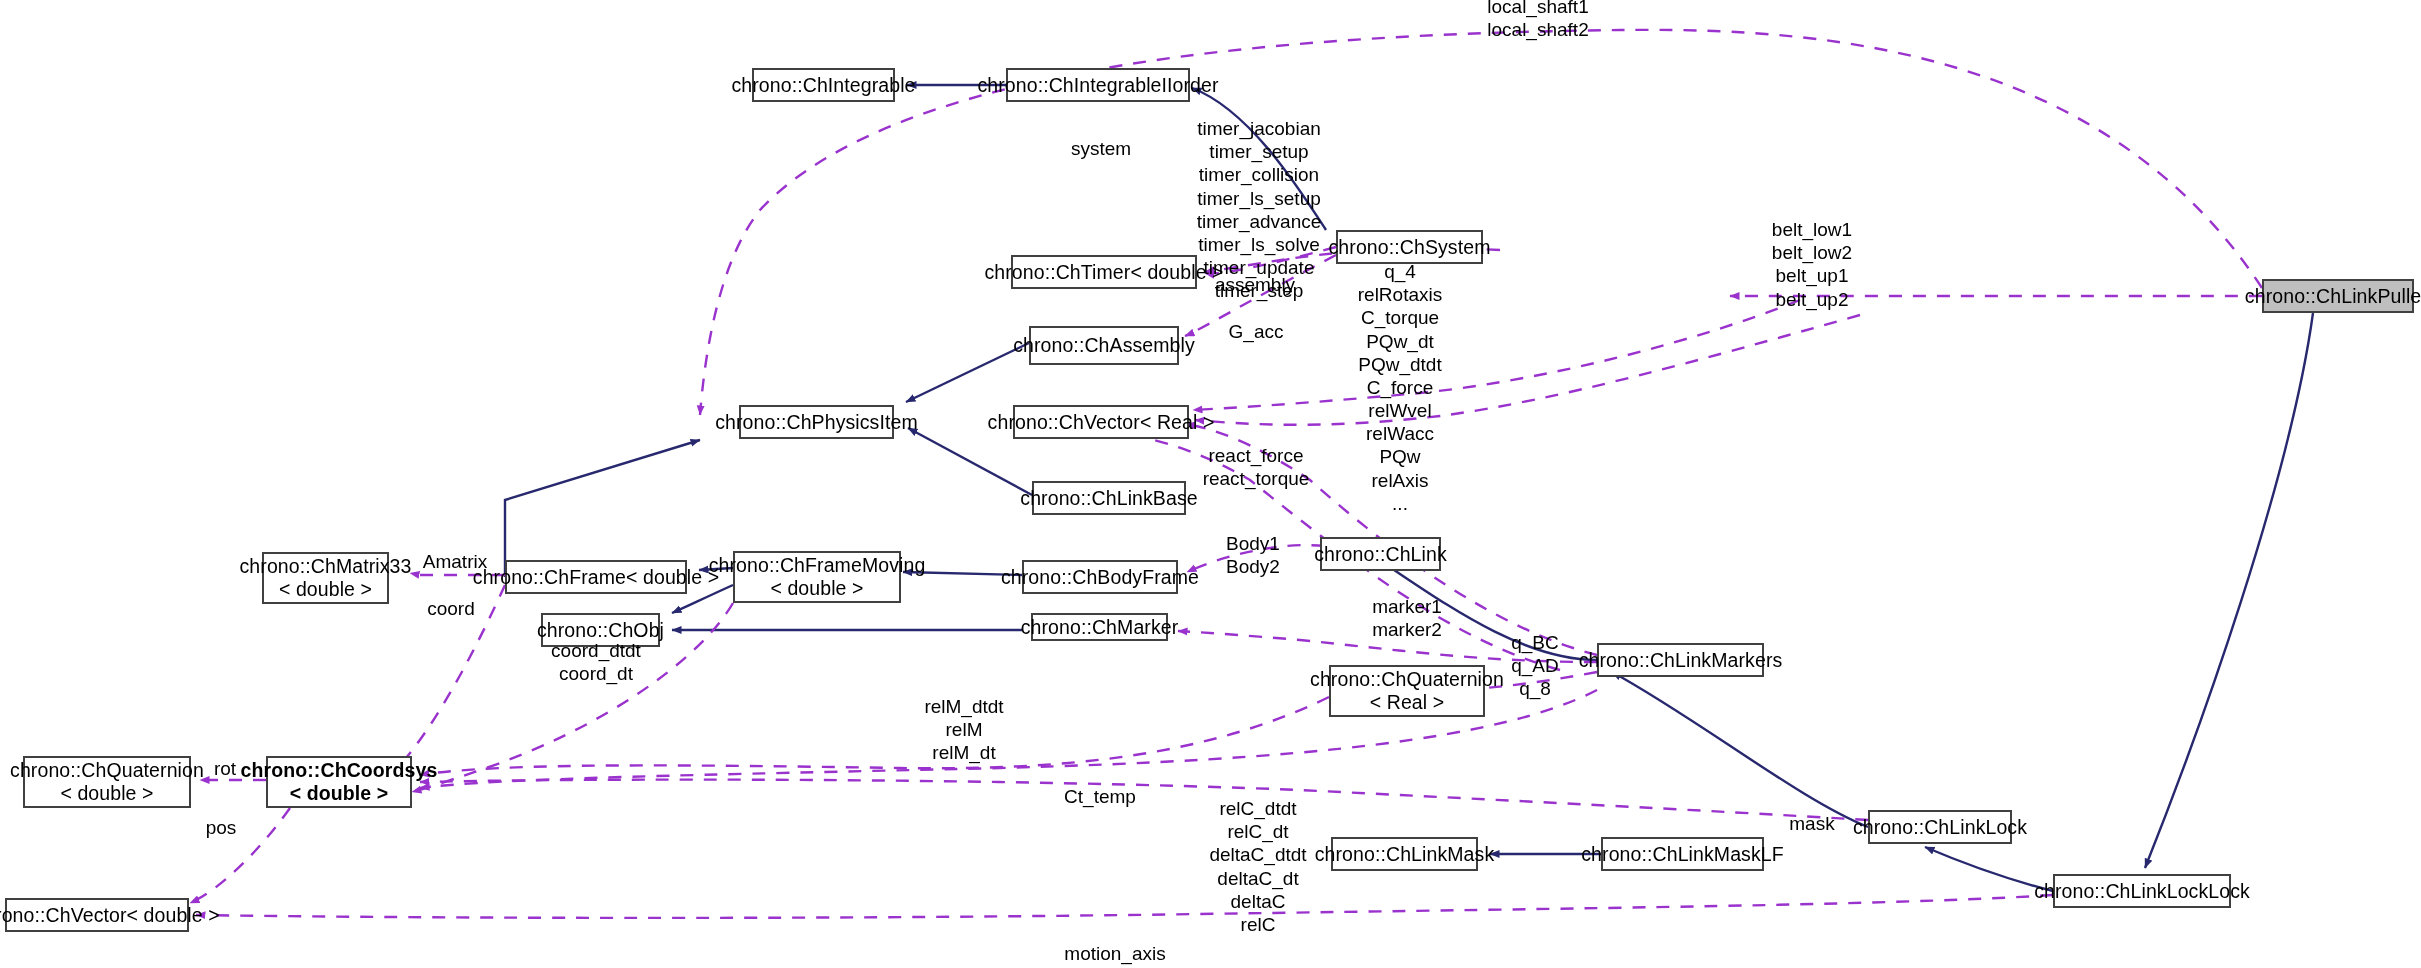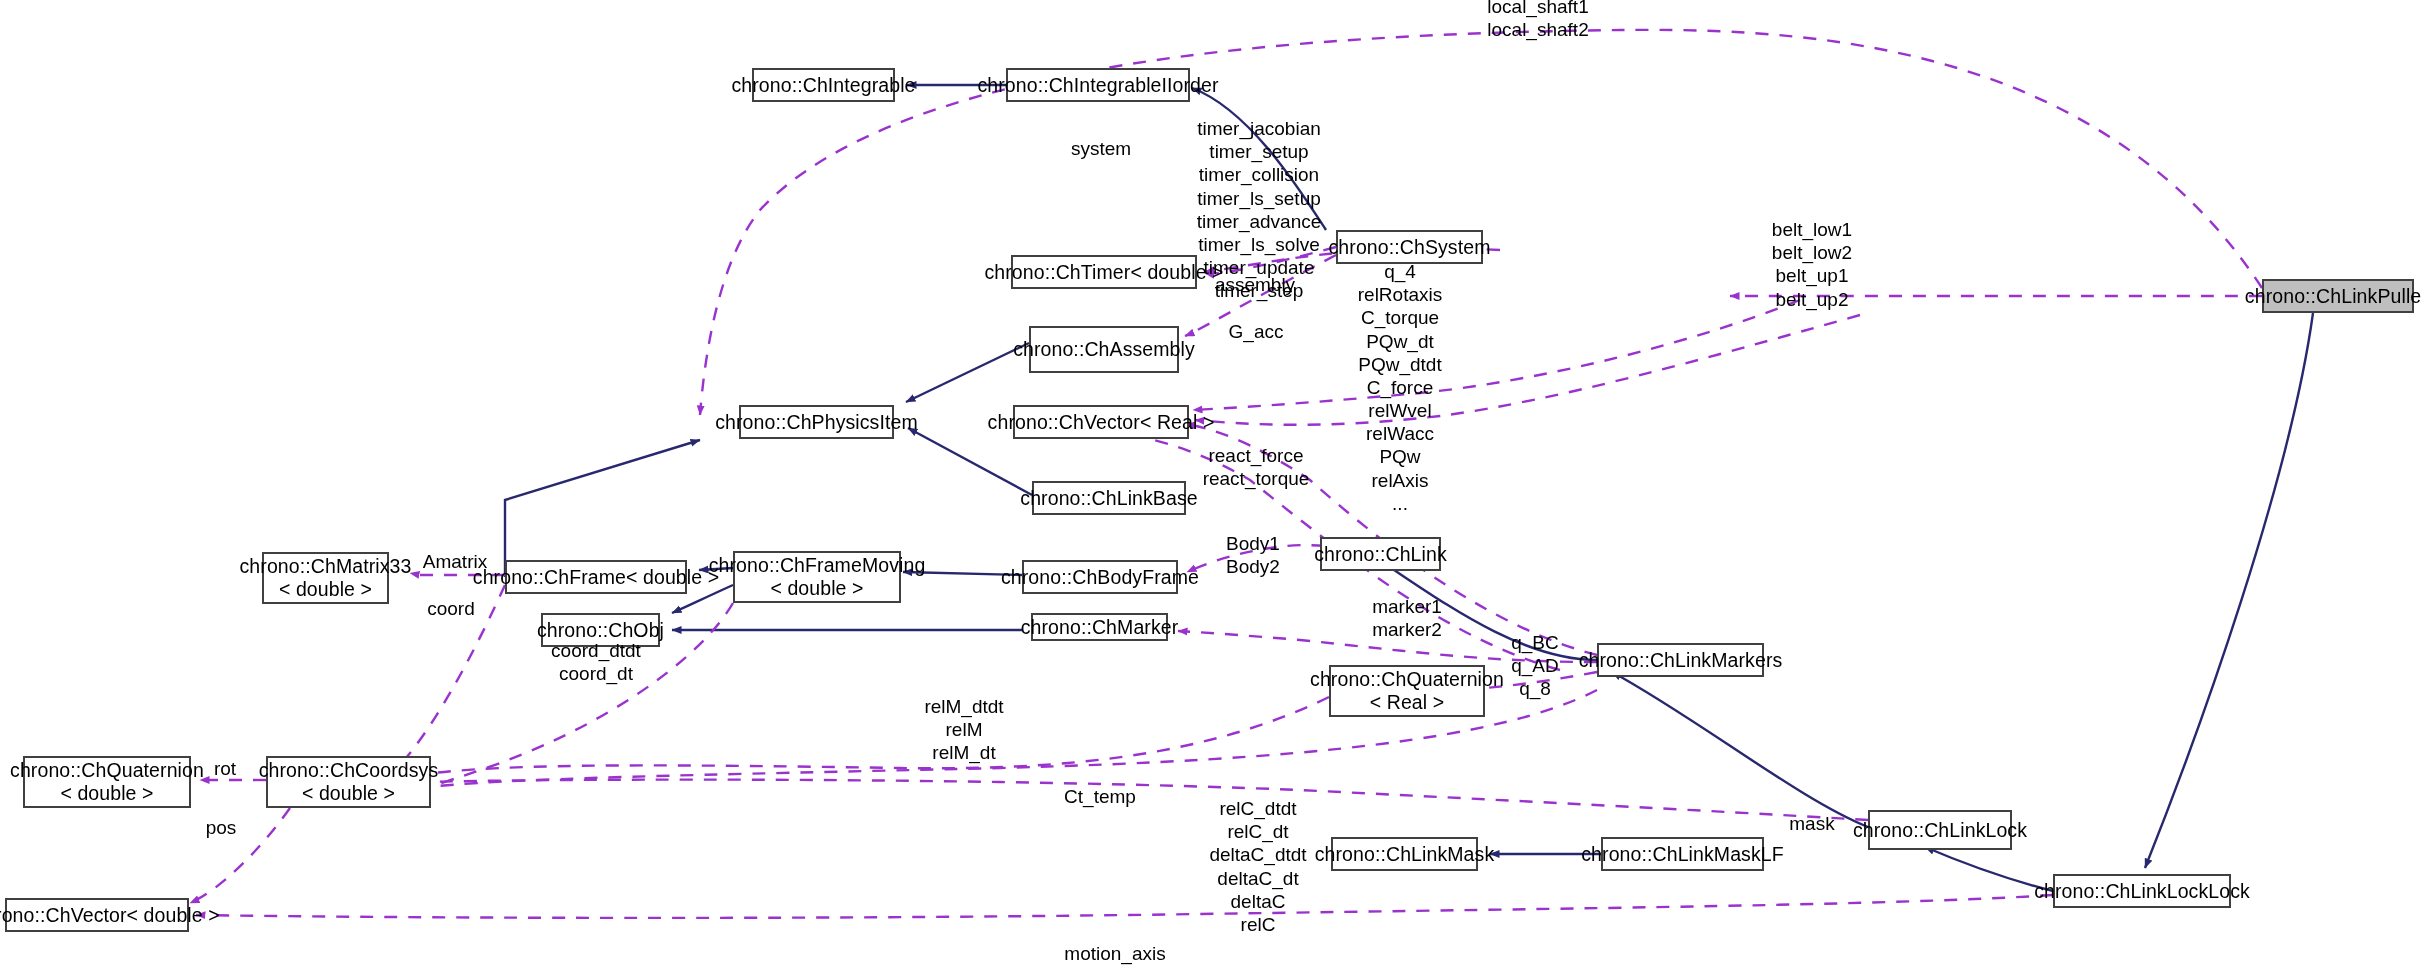--- a/index.html
+++ b/index.html
@@ -68,41 +68,41 @@
       <path d="M266,780 L200,780"></path>
       <path d="M290,808 C260,850 220,890 190,903"></path>
     </g>
   </svg>
 
   <div id="nodes">
       <div class="node" style="left: 752px; top: 68px; width: 143px; height: 34px;">chrono::ChIntegrable</div>
       <div class="node" style="left: 1006px; top: 68px; width: 184px; height: 34px;">chrono::ChIntegrableIIorder</div>
       <div class="node" style="left: 1336px; top: 230px; width: 147px; height: 34px;">chrono::ChSystem</div>
       <div class="node" style="left: 1011px; top: 255px; width: 186px; height: 34px;">chrono::ChTimer&lt; double &gt;</div>
-      <div class="node" style="left: 1029px; top: 326px; width: 150px; height: 47px;">chrono::ChAssembly</div>
+      <div class="node" style="left: 1029px; top: 326px; width: 150px; height: 39px;">chrono::ChAssembly</div>
       <div class="node" style="left: 739px; top: 405px; width: 155px; height: 34px;">chrono::ChPhysicsItem</div>
       <div class="node" style="left: 1013px; top: 405px; width: 176px; height: 34px;">chrono::ChVector&lt; Real &gt;</div>
       <div class="node" style="left: 1032px; top: 481px; width: 154px; height: 34px;">chrono::ChLinkBase</div>
       <div class="node" style="left: 262px; top: 552px; width: 127px; height: 52px;">chrono::ChMatrix33
 &lt; double &gt;</div>
       <div class="node" style="left: 505px; top: 560px; width: 182px; height: 34px;">chrono::ChFrame&lt; double &gt;</div>
       <div class="node" style="left: 733px; top: 551px; width: 168px; height: 52px;">chrono::ChFrameMoving
 &lt; double &gt;</div>
       <div class="node" style="left: 1022px; top: 560px; width: 156px; height: 34px;">chrono::ChBodyFrame</div>
       <div class="node" style="left: 1320px; top: 537px; width: 121px; height: 34px;">chrono::ChLink</div>
       <div class="node" style="left: 541px; top: 613px; width: 119px; height: 34px;">chrono::ChObj</div>
       <div class="node" style="left: 1031px; top: 613px; width: 137px; height: 28px;">chrono::ChMarker</div>
       <div class="node" style="left: 1597px; top: 643px; width: 167px; height: 34px;">chrono::ChLinkMarkers</div>
       <div class="node" style="left: 1329px; top: 665px; width: 156px; height: 52px;">chrono::ChQuaternion
 &lt; Real &gt;</div>
       <div class="node" style="left: 23px; top: 756px; width: 168px; height: 52px;">chrono::ChQuaternion
 &lt; double &gt;</div>
-      <div class="node" style="left: 266px; top: 756px; width: 165px; height: 52px;">chrono::ChCoordsys
+      <div class="node" style="left: 266px; top: 756px; width: 146px; height: 52px; font-weight: bold;">chrono::ChCoordsys
 &lt; double &gt;</div>
-      <div class="node" style="left: 1868px; top: 810px; width: 144px; height: 40px; text-align: center;">chrono::ChLinkLock</div>
+      <div class="node" style="left: 1868px; top: 810px; width: 144px; height: 34px; text-align: center;">chrono::ChLinkLock</div>
       <div class="node" style="left: 1331px; top: 837px; width: 147px; height: 34px;">chrono::ChLinkMask</div>
       <div class="node" style="left: 1601px; top: 837px; width: 163px; height: 34px; text-align: center;">chrono::ChLinkMaskLF</div>
       <div class="node" style="left: 2053px; top: 874px; width: 178px; height: 34px;">chrono::ChLinkLockLock</div>
       <div class="node" style="left: 5px; top: 898px; width: 184px; height: 34px;">chrono::ChVector&lt; double &gt;</div>
       <div class="node highlight" style="left: 2262px; top: 279px; width: 152px; height: 34px;">chrono::ChLinkPulley</div>
     </div>
   <div id="labels">
       <div class="edge-label" style="left: 1538px; top: 18px;">local_shaft1
 local_shaft2</div>
       <div class="edge-label" style="left: 1101px; top: 149px;">system</div>

